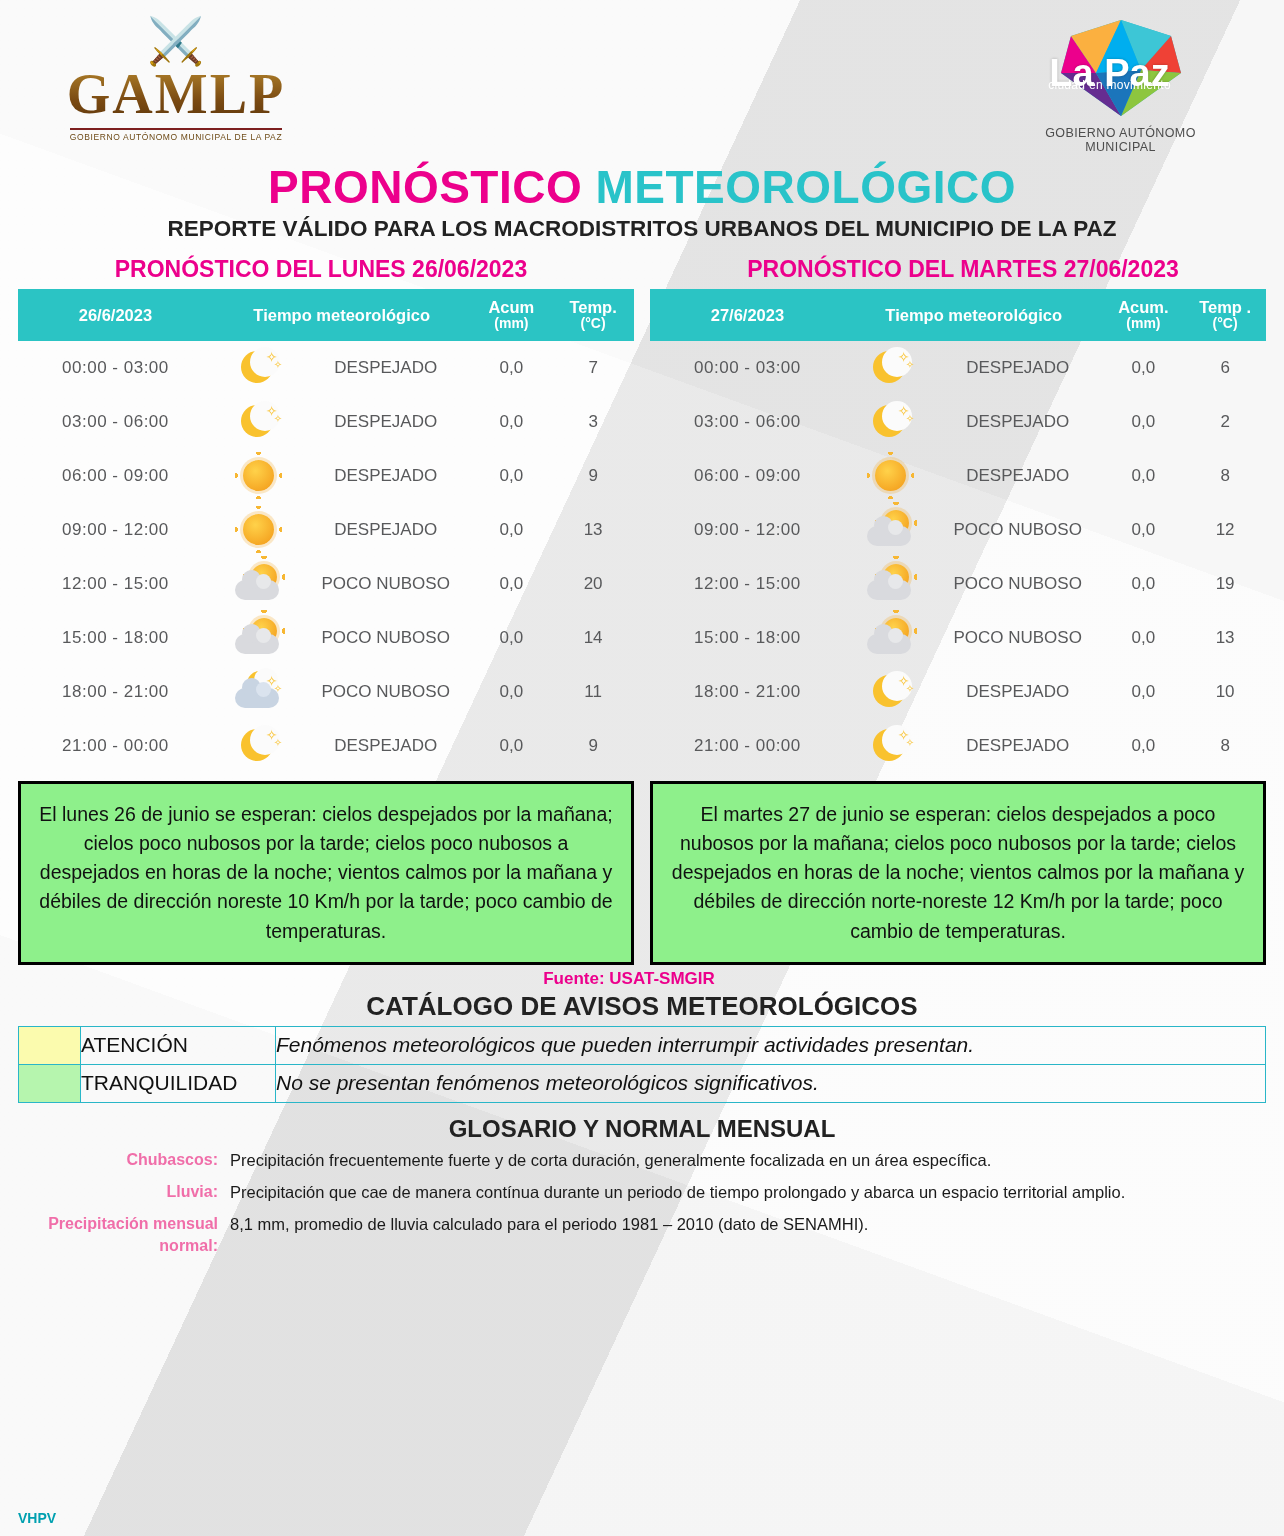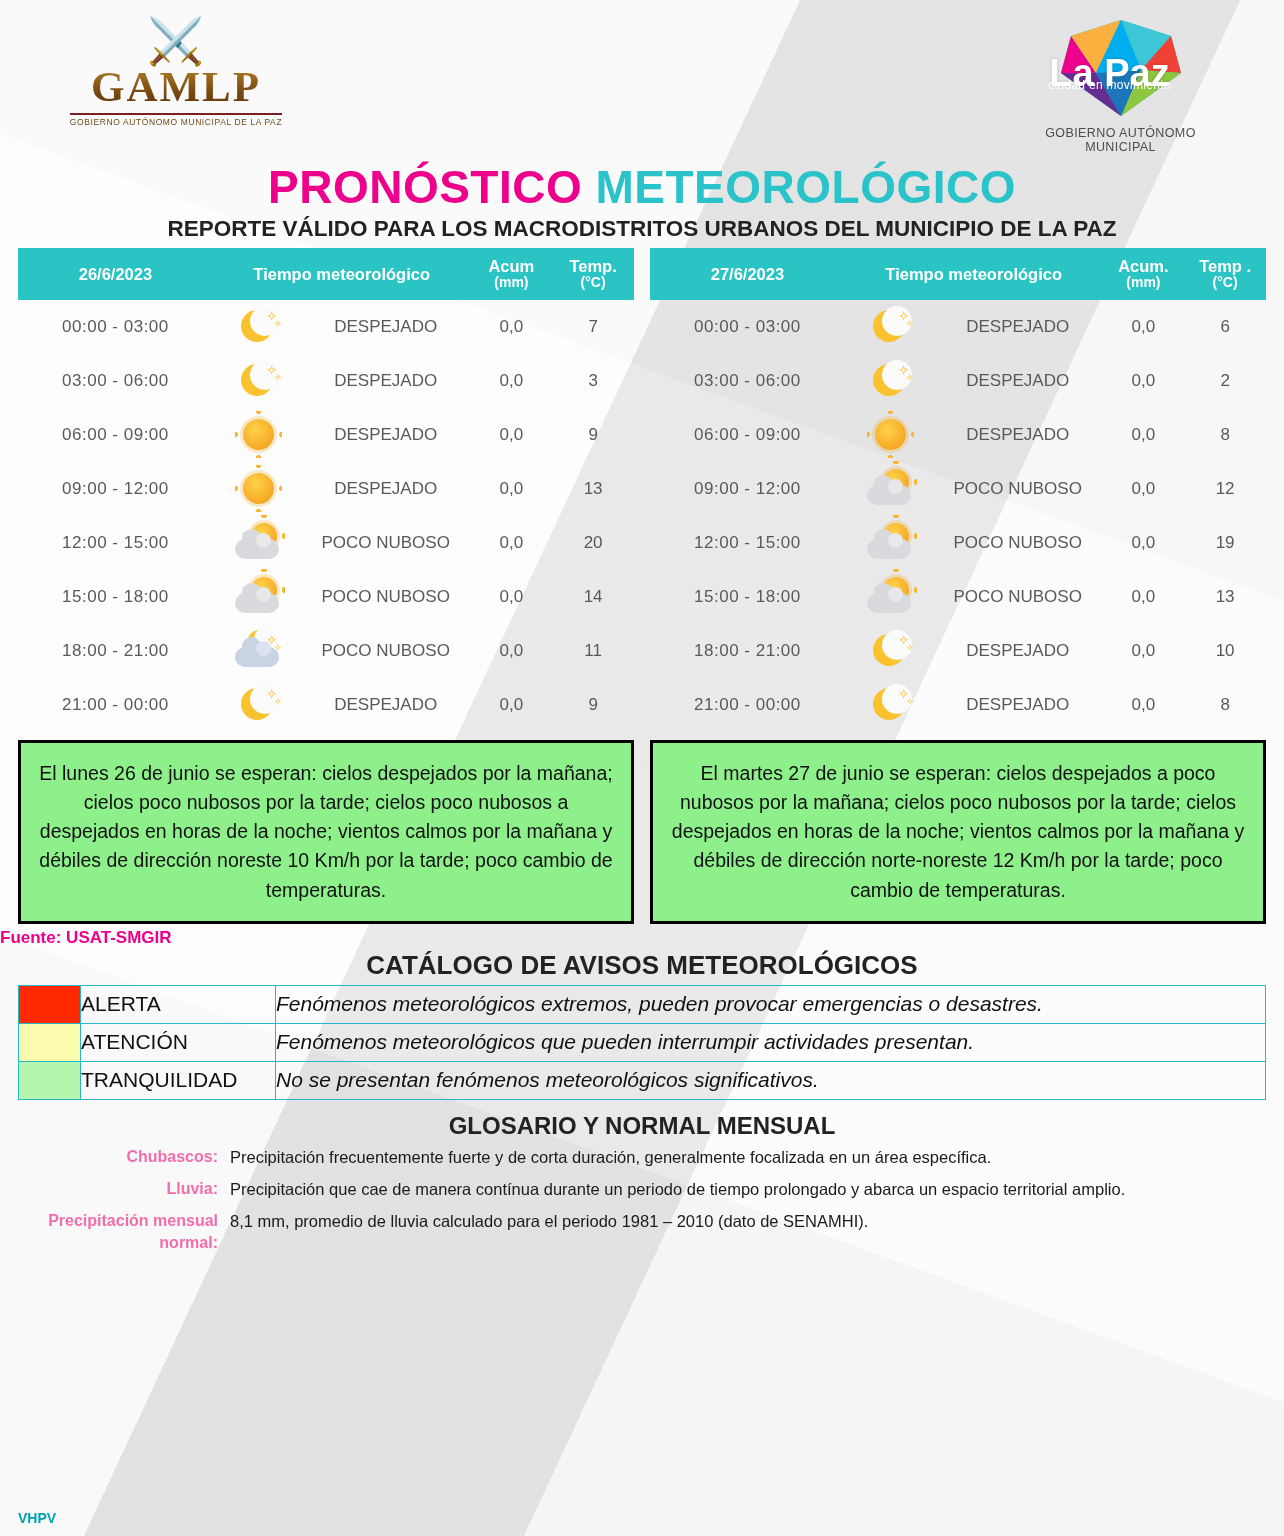--- a/index.html
+++ b/index.html
@@ -21,21 +21,21 @@
     z-index: 0;
   }
   .page { position: relative; z-index: 1; width: 1284px; height: 1536px; }
 
   
   .header { display: flex; align-items: flex-start; padding: 18px 26px 0 26px; }
   .gamlp { width: 300px; text-align: center; }
   .gamlp .crest { font-size: 46px; line-height: 1; color: #7d1f1f; }
   .gamlp .gamlp-word {
     font-family: "Liberation Serif", serif;
-    font-size: 43px; letter-spacing: 2px; font-weight: 700;
+    font-size: 56px; letter-spacing: 2px; font-weight: 700;
     background: linear-gradient(180deg,#b98a2e 0%,#7a4a12 60%,#5a340b 100%);
     -webkit-background-clip: text; background-clip: text; color: transparent;
     margin-top: -2px;
   }
   .gamlp .gamlp-sub {
     font-size: 8.5px; letter-spacing: .6px; color: #6d4a17; margin-top: -2px;
     border-top: 2px solid #7d1f1f; padding-top: 2px; display: inline-block;
   }
   .hdr-right { margin-left: auto; display: flex; align-items: center; gap: 0; padding-right: 36px; }
   .sec-block { text-align: right; padding-right: 22px; border-right: 2px solid #a8a8a8; }
@@ -134,21 +134,21 @@
   .wi .moon.behind { left: 18px; top: -1px; width: 26px; height: 26px; }
   .wi .moon.behind::after { left: 7px; top: -3px; width: 24px; height: 24px; }
 
   
   .summaries { display: flex; gap: 16px; padding: 8px 18px 0 18px; }
   .summary {
     flex: 1; background: #8ef08b; border: 3px solid #000; padding: 16px 18px;
     text-align: center; font-size: 19.5px; color: #111; line-height: 1.5;
   }
   .fuente {
-    text-align: left; padding: 4px 26px 0 0; color: #ec008c; font-weight: 700; font-size: 17px;
+    text-align: center; padding: 4px 26px 0 0; color: #ec008c; font-weight: 700; font-size: 17px;
   }
 
   
   .cat-title {
     text-align: center; font-size: 26px; font-weight: 700; color: #222; margin-top: 2px;
   }
   .cat-wrap { padding: 4px 18px 0 18px; }
   table.cat { width: 100%; border-collapse: collapse; table-layout: fixed; }
   table.cat td { border: 1px solid #29b6c8; padding: 0; height: 38px; }
   td.swatch { width: 62px; }
@@ -206,20 +206,24 @@
       </div>
     </div>
   </div>
 
   <div class="title-main">
     <span class="pink">PRONÓSTICO</span>
     <span class="teal">METEOROLÓGICO</span>
   </div>
   <div class="subtitle">REPORTE VÁLIDO PARA LOS MACRODISTRITOS URBANOS DEL MUNICIPIO DE LA PAZ</div>
 
+  <div class="day-titles">
+    <div class="day-title">PRONÓSTICO DEL LUNES 26/06/2023</div>
+    <div class="day-title">PRONÓSTICO DEL MARTES 27/06/2023</div>
+  </div>
 
   <div class="tables">
 
     <div class="tblwrap">
       <table class="fc">
         <thead>
           <tr>
             <th>26/6/2023</th>
             <th colspan="2">
               <span>Tiempo</span>
@@ -477,25 +481,20 @@
     <div class="summary">El lunes 26 de junio se esperan: cielos despejados por la mañana; cielos poco nubosos por la tarde; cielos poco nubosos a despejados en horas de la noche; vientos calmos por la mañana y débiles de dirección noreste 10 Km/h por la tarde; poco cambio de temperaturas.</div>
     <div class="summary">El martes 27 de junio se esperan: cielos despejados a poco nubosos por la mañana; cielos poco nubosos por la tarde; cielos despejados en horas de la noche; vientos calmos por la mañana y débiles de dirección norte-noreste 12 Km/h por la tarde; poco cambio de temperaturas.</div>
   </div>
   <div class="fuente">Fuente: USAT-SMGIR</div>
 
   <div class="cat-title">CATÁLOGO DE AVISOS METEOROLÓGICOS</div>
   <div class="cat-wrap">
     <table class="cat">
       <tbody>
         <tr>
-          <td class="swatch" style="background:#ff2a00"></td>
-          <td class="catname">ALERTA</td>
-          <td class="catdesc">Fenómenos meteorológicos extremos, pueden provocar emergencias o desastres.</td>
-        </tr>
-        <tr>
           <td class="swatch" style="background:#fbfbae"></td>
           <td class="catname">ATENCIÓN</td>
           <td class="catdesc">Fenómenos meteorológicos que pueden interrumpir actividades presentan.</td>
         </tr>
         <tr>
           <td class="swatch" style="background:#b6f5ae"></td>
           <td class="catname">TRANQUILIDAD</td>
           <td class="catdesc">No se presentan fenómenos meteorológicos significativos.</td>
         </tr>
       </tbody>

